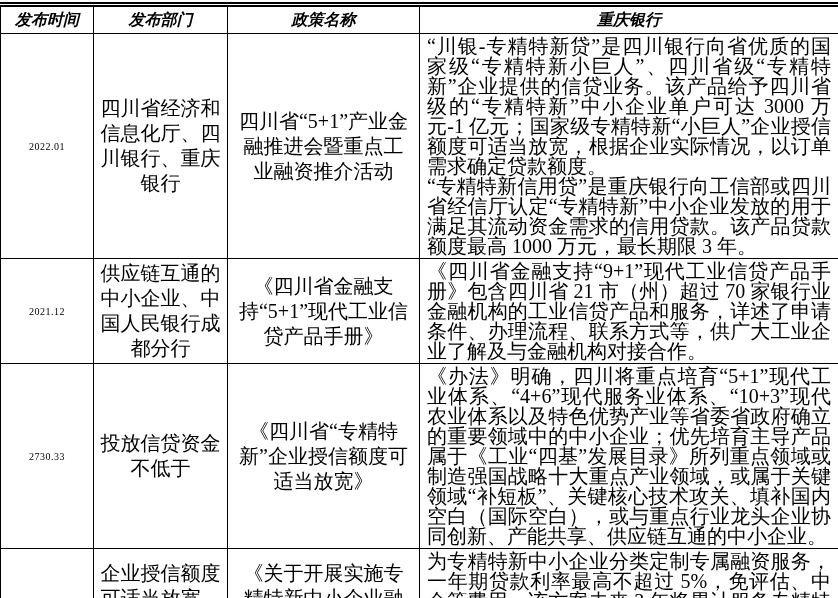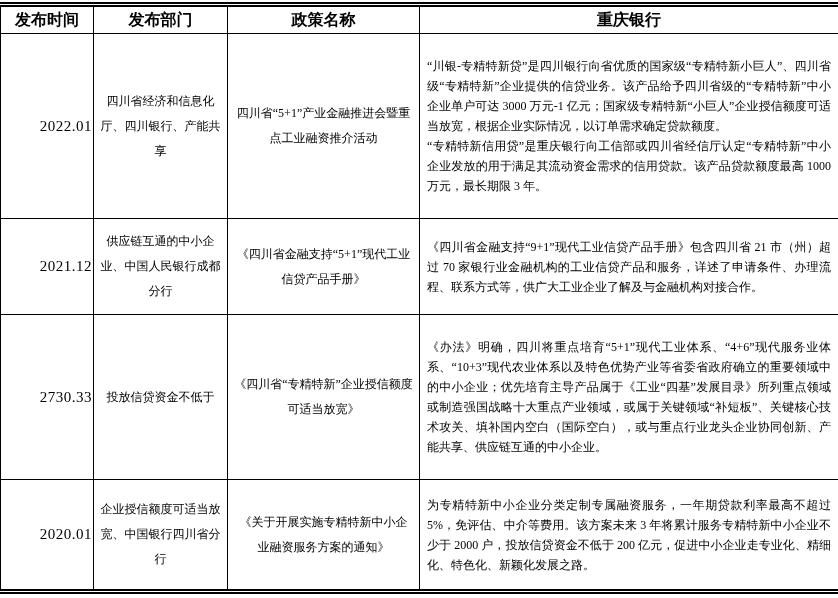--- a/index.html
+++ b/index.html
@@ -11,24 +11,24 @@
   table.policy{
     width:838px;border-collapse:collapse;table-layout:fixed;
     border-top:5px double #000;
     border-bottom:5px double #000;
     border-left:1px solid #000;
     border-right:1px solid #000;
   }
   table.policy th, table.policy td{border:1px solid #000;}
   th.hdr{
     font-size:16px;font-weight:bold;text-align:center;
-    height:24px;padding:1px 2px;
+    height:24px;padding:1px 2px;font-style:italic;
   }
-  td{font-size:12px;vertical-align:middle;}
-  td.c-date{text-align:right;font-size:15px;letter-spacing:0.5px;}
+  td{font-size:20px;vertical-align:middle;}
+  td.c-date{text-align:center;font-size:10px;letter-spacing:0.5px;}
   td.c-dept, td.c-policy{
     text-align:center;line-height:25px;padding:2px 6px;
   }
   td.c-content{
     text-align:justify;line-height:20px;padding:2px 7px;vertical-align:middle;
   }
   td.c-content p{margin:0;}
   tr.r1{height:185px;}
   tr.r2{height:96px;}
   tr.r3{height:165px;}
@@ -49,21 +49,21 @@
       <tr>
         <th class="hdr">发布时间</th>
         <th class="hdr">发布部门</th>
         <th class="hdr">政策名称</th>
         <th class="hdr">重庆银行</th>
       </tr>
     </thead>
     <tbody>
       <tr class="r1">
         <td class="c-date">2022.01</td>
-        <td class="c-dept">四川省经济和信息化厅、四川银行、产能共享</td>
+        <td class="c-dept">四川省经济和信息化厅、四川银行、重庆银行</td>
         <td class="c-policy">四川省“5+1”产业金融推进会暨重点工业融资推介活动</td>
         <td class="c-content">
           <p>“川银-专精特新贷”是四川银行向省优质的国家级“专精特新小巨人”、四川省级“专精特新”企业提供的信贷业务。该产品给予四川省级的“专精特新”中小企业单户可达 3000 万元-1 亿元；国家级专精特新“小巨人”企业授信额度可适当放宽，根据企业实际情况，以订单需求确定贷款额度。</p>
           <p>“专精特新信用贷”是重庆银行向工信部或四川省经信厅认定“专精特新”中小企业发放的用于满足其流动资金需求的信用贷款。该产品贷款额度最高 1000 万元，最长期限 3 年。</p>
         </td>
       </tr>
       <tr class="r2">
         <td class="c-date">2021.12</td>
         <td class="c-dept">供应链互通的中小企业、中国人民银行成都分行</td>
         <td class="c-policy">《四川省金融支持“5+1”现代工业信贷产品手册》</td>

